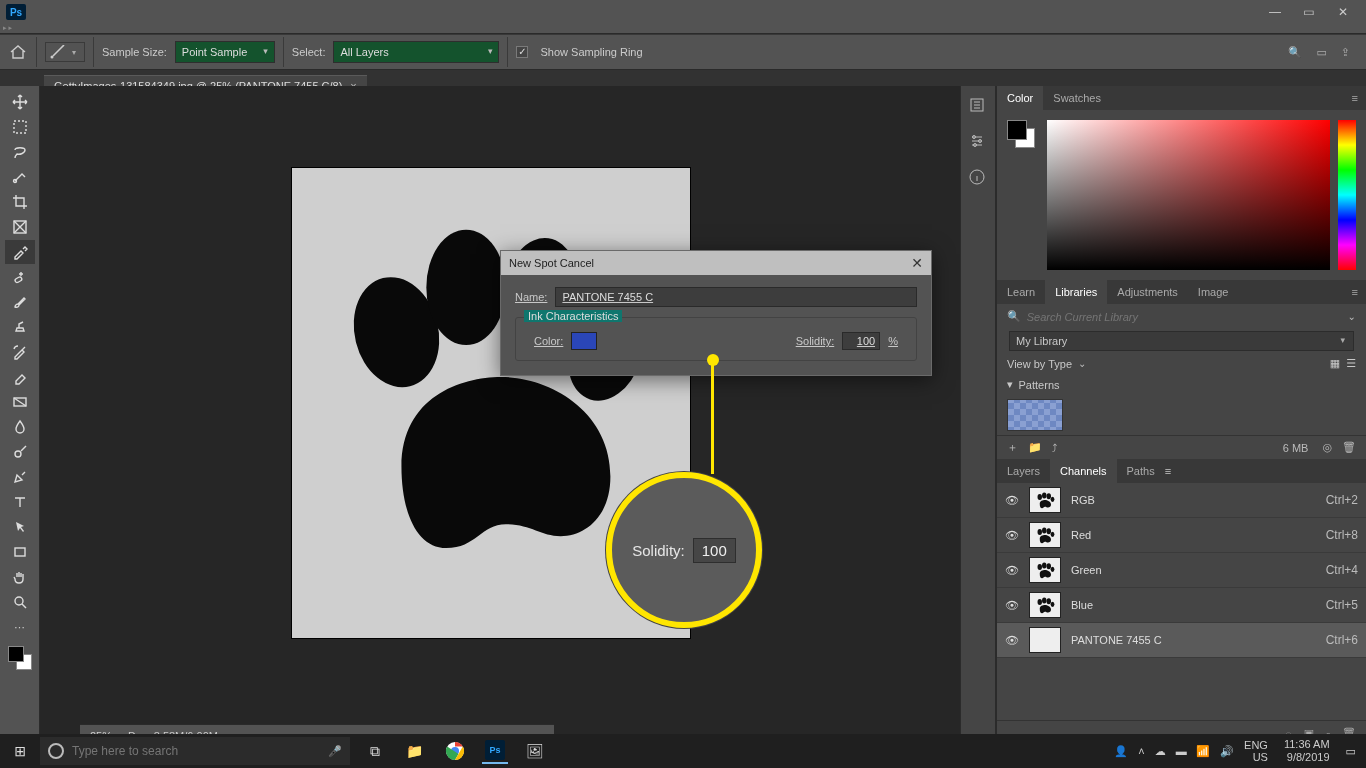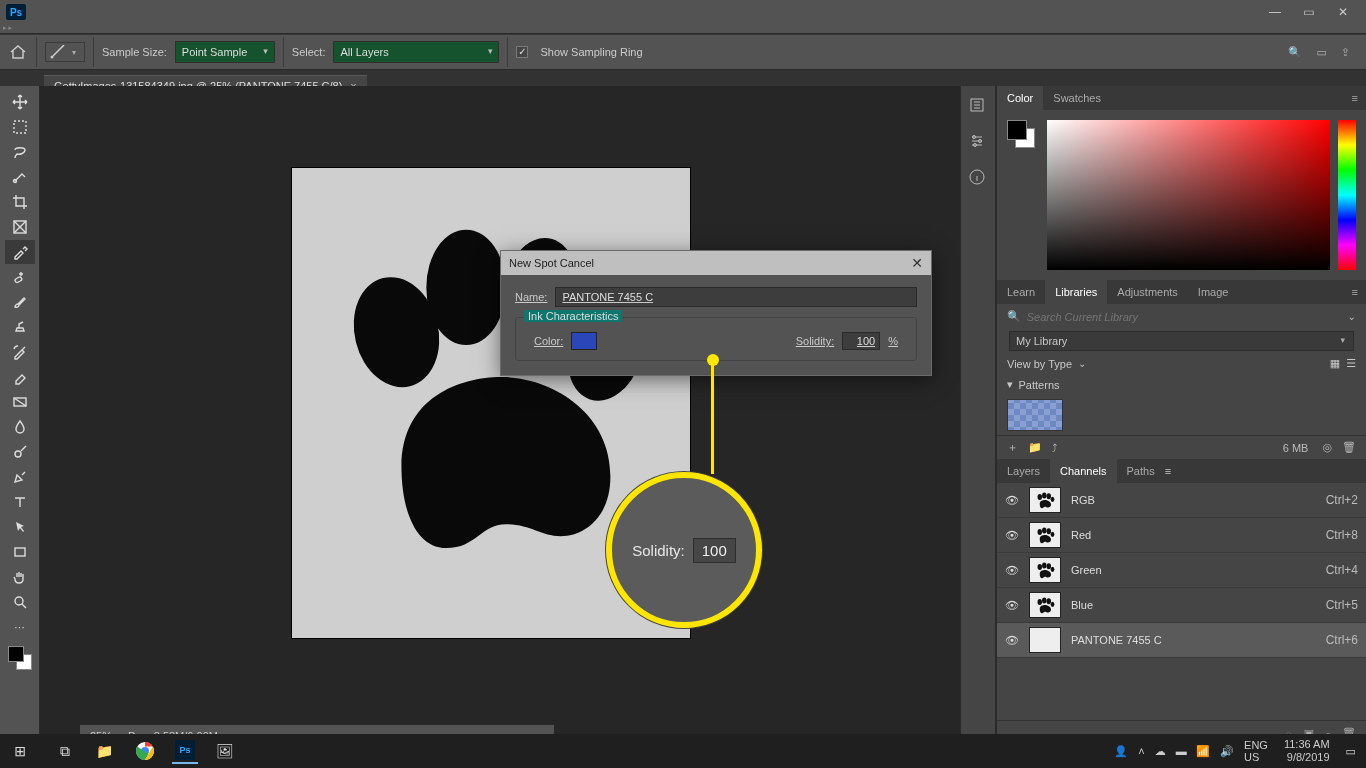--- a/index.html
+++ b/index.html
@@ -506,20 +506,25 @@
       <span>◌</span>
       <span>▣</span>
       <span>▫</span>
       <span>🗑</span>
     </div>
   </div>
 </div>
 
 <div class="taskbar">
   <div class="start">⊞</div>
+  <div class="searchbox">
+    <div class="o"></div>
+    <input placeholder="Type here to search" style="">
+    <span class="mic">🎤</span>
+  </div>
   <div class="tb-icons">
     <div class="tb-icon">⧉</div>
     <div class="tb-icon">📁</div>
     <div class="tb-icon">
       <svg width="20" height="20" viewBox="0 0 20 20">
           <circle cx="10" cy="10" r="9" fill="#fff"></circle>
           <circle cx="10" cy="10" r="4" fill="#4285f4"></circle>
           <path d="M10 1a9 9 0 0 1 7.8 4.5H10" fill="#ea4335"></path>
           <path d="M2.2 5.5A9 9 0 0 0 10 19l3.5-6" fill="#34a853"></path>
           <path d="M17.8 5.5A9 9 0 0 1 10 19" fill="#fbbc05"></path>
@@ -532,21 +537,21 @@
     </div>
     <div class="tb-icon">🖼</div>
   </div>
   <div class="tray">
     <span>👤</span>
     <span>˄</span>
     <span>☁</span>
     <span>▬</span>
     <span>📶</span>
     <span>🔊</span>
-    <div style="line-height:1.1;text-align:left;font-size:10px">
+    <div style="line-height:1.1;text-align:right;font-size:10px">
       <div>ENG</div>
         <div>US</div>
     </div>
     <div class="clock">
       <div>11:36 AM</div>
         <div>9/8/2019</div>
     </div>
     <span>▭</span>
   </div>
 </div>

